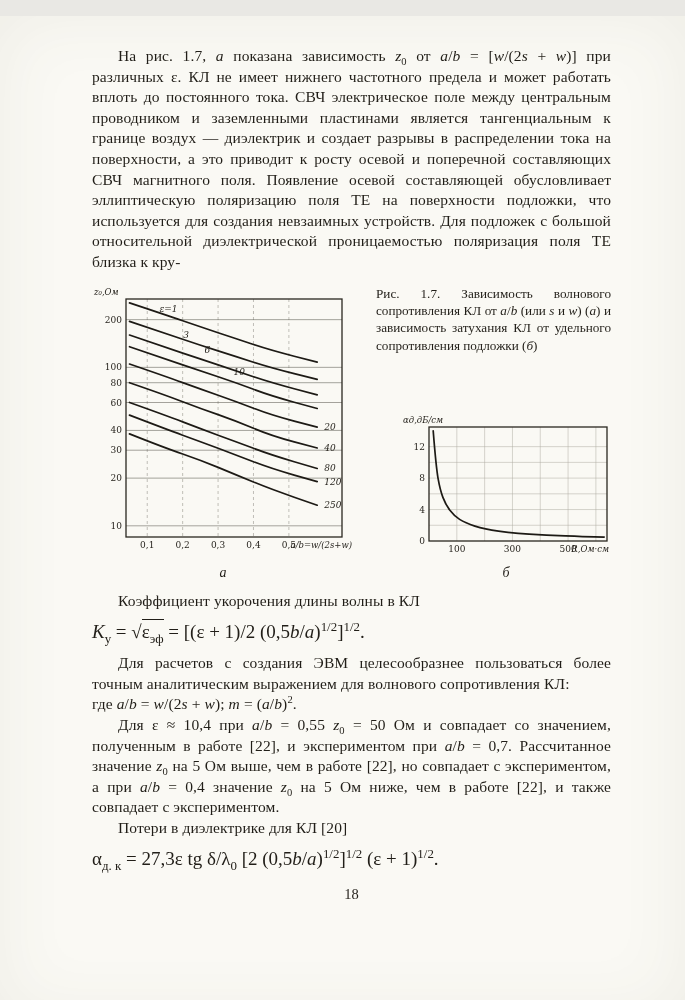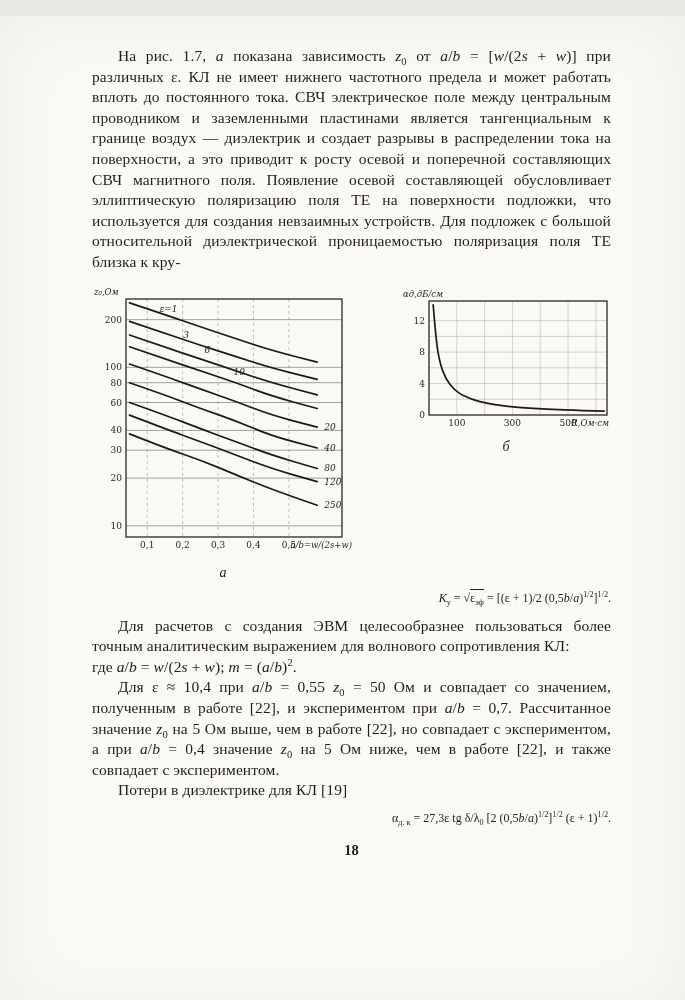--- a/index.html
+++ b/index.html
@@ -9,24 +9,24 @@
         padding:30px 74px 0 92px;position:relative;overflow:hidden;
         box-shadow:inset 0 0 70px rgba(90,80,60,.07);margin:16px auto}
   .body{font-size:15.5px;line-height:20.6px;text-align:justify;letter-spacing:.1px}
   .ind{text-indent:26px}
   .figure{display:flex;gap:22px;margin:12px 0 10px}
   .fig-left{width:262px;text-align:center;flex:none}
   .fig-right{flex:1;display:flex;flex-direction:column;justify-content:space-between}
   .fig-right-chart{align-self:flex-end;text-align:center}
   .caption{font-size:13.2px;line-height:17.4px;text-align:justify}
   .fig-sub{font-style:italic;font-size:14px;margin-top:2px;text-align:center}
-  .formula{font-size:12px;text-align:right;margin:10px 0;white-space:nowrap}
+  .formula{font-size:19px;text-align:left;margin:10px 0;white-space:nowrap}
   sup,sub{font-size:68%;line-height:0}
   .ov{border-top:1.2px solid #211e18;padding-top:1px}
-  .pageno{text-align:center;font-weight:bold;font-size:14.5px;margin-top:16px}
+  .pageno{text-align:center;font-weight:normal;font-size:14.5px;margin-top:16px}
   svg{display:block;margin:0 auto}
   svg text.tick{font:9px "DejaVu Serif",serif;fill:#211e18}
   svg text.axis{font:italic 8.5px "DejaVu Serif",serif;fill:#211e18}
   svg text.clabel{font:italic 9px "DejaVu Serif",serif;fill:#211e18}
 </style>
 </head>
 <body>
 
 <div class="page">
 
@@ -79,20 +79,21 @@
           <text x="147.31147540983608" y="90.34865521964309" text-anchor="middle" class="clabel">10</text>
           <text x="232.2950819672131" y="145.05479923903397" text-anchor="start" class="clabel">20</text>
           <text x="232.2950819672131" y="165.953867685947" text-anchor="start" class="clabel">40</text>
           <text x="232.2950819672131" y="186.49580595867263" text-anchor="start" class="clabel">80</text>
           <text x="232.2950819672131" y="199.6440038418008" text-anchor="start" class="clabel">120</text>
           <text x="232.2950819672131" y="223.16279043155384" text-anchor="start" class="clabel">250</text>
         </svg>
       <div class="fig-sub">а</div>
     </div>
     <div class="fig-right">
+      <p class="caption">Рис. 1.7. Зависимость волнового сопротивления КЛ от <i>a</i>/<i>b</i> (или <i>s</i> и <i>w</i>) (<i>а</i>) и зависимость затухания КЛ от удельного сопротивления подложки (<i>б</i>)</p>
       <div class="fig-right-chart">
         <svg width="210" height="152">
             <line x1="55.8125" y1="16" x2="55.8125" y2="130" stroke="#aeaba1" stroke-width="0.5" stroke-dasharray="none"></line>
             <line x1="83.625" y1="16" x2="83.625" y2="130" stroke="#aeaba1" stroke-width="0.5" stroke-dasharray="none"></line>
             <line x1="111.4375" y1="16" x2="111.4375" y2="130" stroke="#aeaba1" stroke-width="0.5" stroke-dasharray="none"></line>
             <line x1="139.25" y1="16" x2="139.25" y2="130" stroke="#aeaba1" stroke-width="0.5" stroke-dasharray="none"></line>
             <line x1="167.0625" y1="16" x2="167.0625" y2="130" stroke="#aeaba1" stroke-width="0.5" stroke-dasharray="none"></line>
             <line x1="194.875" y1="16" x2="194.875" y2="130" stroke="#aeaba1" stroke-width="0.5" stroke-dasharray="none"></line>
             <line x1="28" y1="114.27586206896552" x2="206" y2="114.27586206896552" stroke="#aeaba1" stroke-width="0.5" stroke-dasharray="none"></line>
             <line x1="28" y1="98.55172413793103" x2="206" y2="98.55172413793103" stroke="#aeaba1" stroke-width="0.5" stroke-dasharray="none"></line>
@@ -110,22 +111,23 @@
             <text x="167.0625" y="141" text-anchor="middle" class="tick">500</text>
             <text x="2" y="12" text-anchor="start" class="axis">αд,дБ/см</text>
             <text x="208" y="141" text-anchor="end" class="axis">R,Ом·см</text>
             <path d="M32.2 19.9 Q35.0 55.3 37.0 67.1 Q39.1 78.9 41.9 86.4 Q44.7 93.8 48.9 99.3 Q53.0 104.8 58.6 108.4 Q64.2 111.9 73.9 115.1 Q83.6 118.2 97.5 120.2 Q111.4 122.1 128.1 123.1 Q144.8 124.1 164.3 124.9 Q183.8 125.7 193.5 125.9 L203.2 126.1" fill="none" stroke="#1d1a15" stroke-width="1.7" stroke-linecap="round"></path>
           </svg>
         <div class="fig-sub">б</div>
       </div>
     </div>
   </div>
 
+  <p class="body ind">Коэффициент укорочения длины волны в КЛ</p>
   <div class="formula"><i>К</i><sub>у</sub> = √<span class="ov">ε<sub>эф</sub></span> = [(ε + 1)/2 (0,5<i>b</i>/<i>a</i>)<sup>1/2</sup>]<sup>1/2</sup>.</div>
   <p class="body ind">Для расчетов с создания ЭВМ целесообразнее пользоваться более точным аналитическим выражением для волнового сопротивления КЛ:</p>
   <p class="body">где <i>a</i>/<i>b</i> = <i>w</i>/(2<i>s</i> + <i>w</i>); <i>m</i> = (<i>a</i>/<i>b</i>)<sup>2</sup>.</p>
   <p class="body ind">Для ε ≈ 10,4 при <i>a</i>/<i>b</i> = 0,55 <i>z</i><sub>0</sub> = 50 Ом и совпадает со значением, полученным в работе [22], и экспериментом при <i>a</i>/<i>b</i> = 0,7. Рассчитанное значение <i>z</i><sub>0</sub> на 5 Ом выше, чем в работе [22], но совпадает с экспериментом, а при <i>a</i>/<i>b</i> = 0,4 значение <i>z</i><sub>0</sub> на 5 Ом ниже, чем в работе [22], и также совпадает с экспериментом.</p>
-  <p class="body ind">Потери в диэлектрике для КЛ [19]</p>
+  <p class="body ind">Потери в диэлектрике для КЛ [20]</p>
   <div class="formula">α<sub>д. к</sub> = 27,3ε tg δ/λ<sub>0</sub> [2 (0,5<i>b</i>/<i>a</i>)<sup>1/2</sup>]<sup>1/2</sup> (ε + 1)<sup>1/2</sup>.</div>
 
   <div class="pageno">18</div>
 
 </div>
 
 </body></html>

